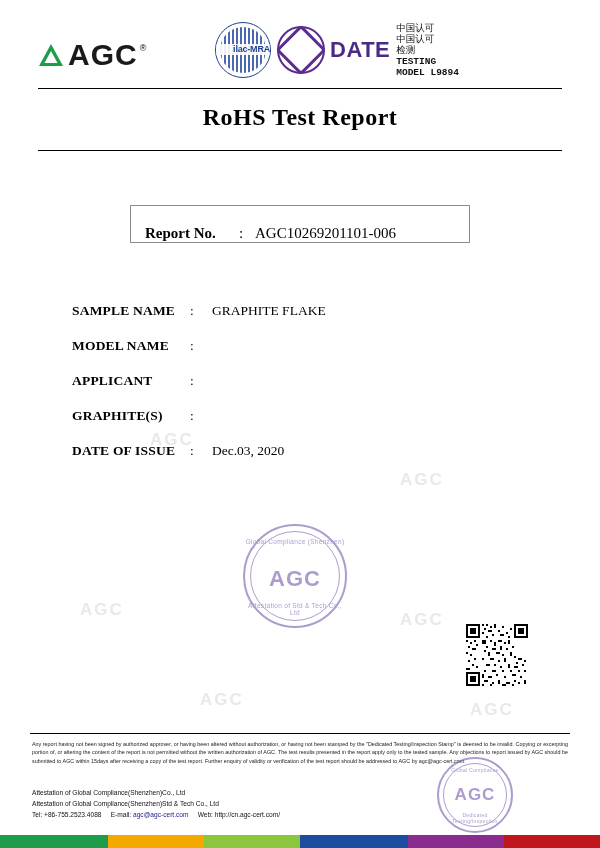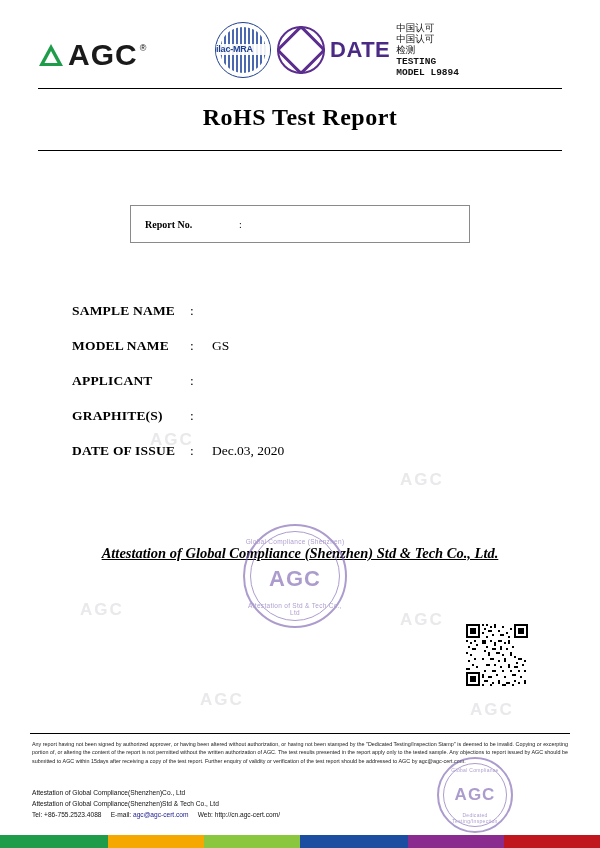--- a/index.html
+++ b/index.html
@@ -71,21 +71,21 @@
   .ilac .bars {
     position: absolute; inset: 4px;
     background:
       repeating-linear-gradient(90deg, #2b4ea2 0 2px, #fff 2px 4px);
     border-radius: 50%;
     opacity: .85;
   }
   .ilac .ilac-txt {
     position: absolute;
     left: 0; right: 0; top: 21px;
-    text-align: left;
+    text-align: right;
     font-family: "Liberation Sans", sans-serif;
     font-size: 9px;
     font-weight: bold;
     color: #1e3f8f;
     background: rgba(255,255,255,.9);
     line-height: 11px;
     letter-spacing: -.2px;
   }
   .cnas {
     display: flex;
@@ -142,22 +142,22 @@
     letter-spacing: .5px;
   }
 
   
   .report-box {
     position: absolute;
     left: 130px; top: 205px;
     width: 340px; height: 38px;
     border: 1px solid #8a8a8a;
     display: flex;
-    align-items: center;
-    font-size: 10px;
+    align-items: flex-end;
+    font-size: 15px;
   }
   .report-box .lbl {
     width: 108px;
     padding-left: 14px;
     font-weight: bold;
     font-family: "Liberation Serif", serif;
   }
   .report-box .colon { width: 16px; }
   .report-box .val { font-family: "Liberation Serif", serif; }
 
@@ -343,31 +343,32 @@
     </div>
   </div>
 
   <div class="rule rule-top"></div>
   <div class="doc-title">RoHS Test Report</div>
   <div class="rule rule-bottom"></div>
 
   <div class="report-box">
     <span class="lbl">Report No.</span>
     <span class="colon">:</span>
+    <span class="val">AGC10269201101-006</span>
   </div>
 
   <div class="fields">
     <div class="field-row">
       <span class="k">SAMPLE NAME</span>
       <span class="c">:</span>
+      <span class="v">GRAPHITE  FLAKE</span>
     </div>
     <div class="field-row">
       <span class="k">MODEL NAME</span>
       <span class="c">:</span>
-      <span class="v">GS</span>
     </div>
     <div class="field-row">
       <span class="k">APPLICANT</span>
       <span class="c">:</span>
     </div>
     <div class="field-row">
       <span class="k">GRAPHITE(S)</span>
       <span class="c">:</span>
     </div>
     <div class="field-row">
@@ -377,21 +378,20 @@
     </div>
   </div>
 
   <div class="wm" style="left:150px; top:430px;">AGC</div>
   <div class="wm" style="left:400px; top:470px;">AGC</div>
   <div class="wm" style="left:80px;  top:600px;">AGC</div>
   <div class="wm" style="left:400px; top:610px;">AGC</div>
   <div class="wm" style="left:200px; top:690px;">AGC</div>
   <div class="wm" style="left:470px; top:700px;">AGC</div>
 
-  <div class="attestation">Attestation of Global Compliance (Shenzhen) Std &amp; Tech Co., Ltd.</div>
 
   <div class="stamp stamp-main">
     <div class="ring"></div>
     <div class="stamp-arc-top">Global Compliance (Shenzhen)</div>
     <div class="stamp-agc">AGC</div>
     <div class="stamp-arc-bottom">Attestation of  Std &amp; Tech Co., Ltd</div>
   </div>
 
   <div class="qr">
     <svg width="62" height="62" viewBox="0 0 31 31" shape-rendering="crispEdges">

